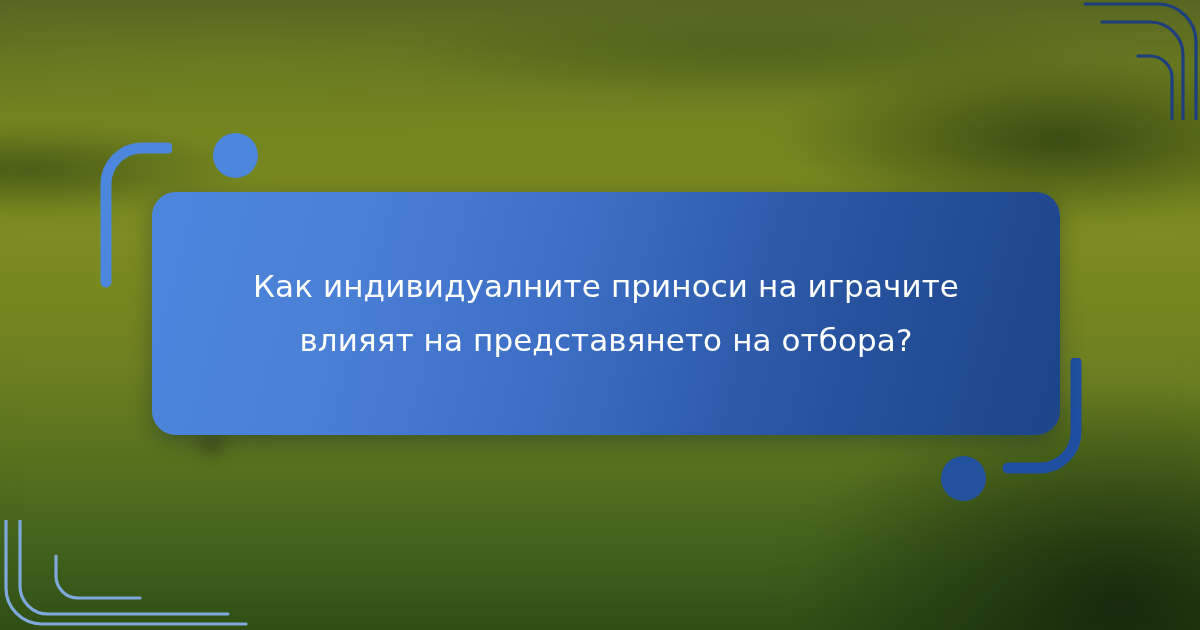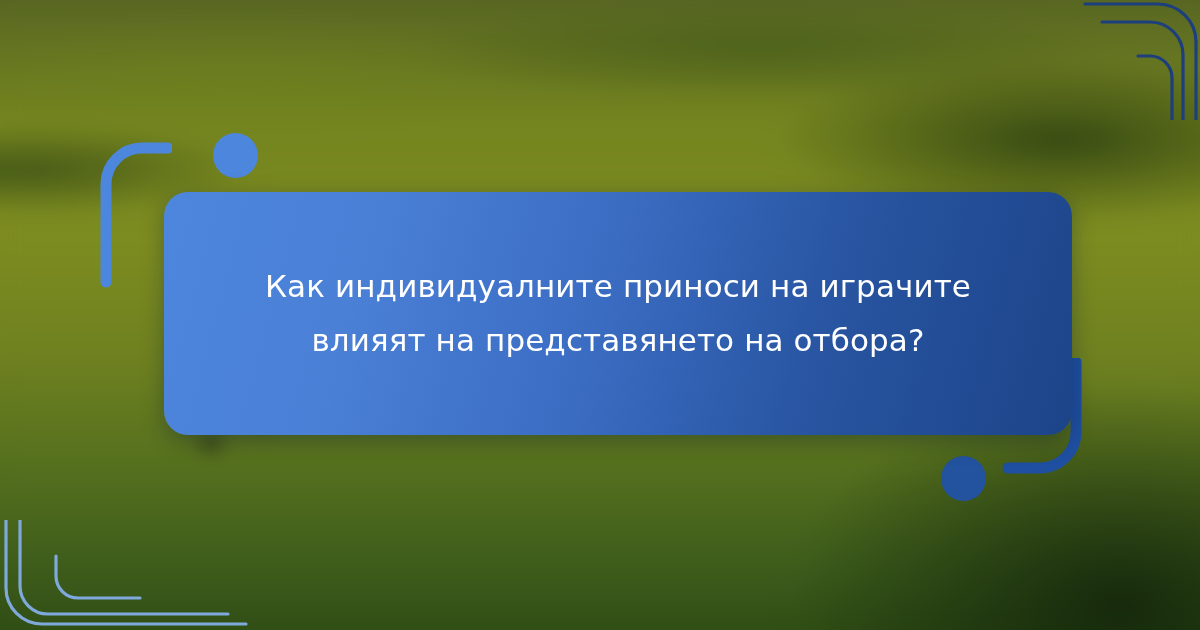--- a/index.html
+++ b/index.html
@@ -97,21 +97,20 @@
   
   #question-card {
     position:absolute;
     left:152px; top:192px;
     width:908px; height:243px;
     border-radius:24px;
     background:linear-gradient(105deg, #4d86dd 0%, #4a80d6 22%, #3a6cc2 48%, #27539f 74%, #1c4489 100%);
     box-shadow:0 6px 22px rgba(8,22,52,.34);
     display:flex; align-items:center; justify-content:center;
     z-index:4;
-    margin-left:12px;
   }
   #question-text {
     color:#ffffff;
     font-size:31px;
     line-height:1.72;
     font-weight:400;
     text-align:center;
     letter-spacing:.1px;
     padding:0 66px;
     max-width:860px;

